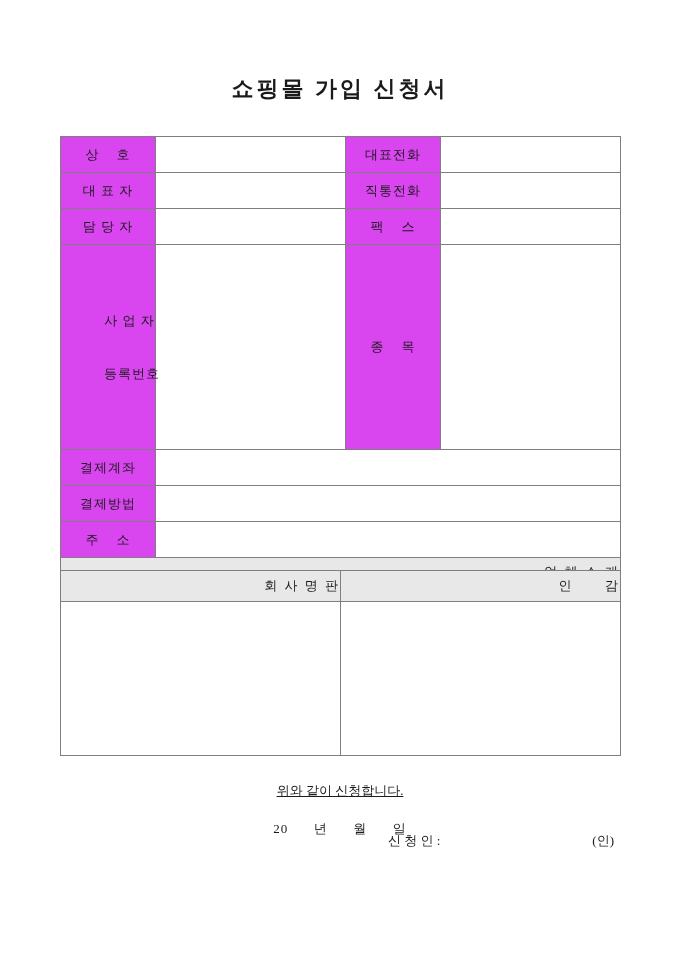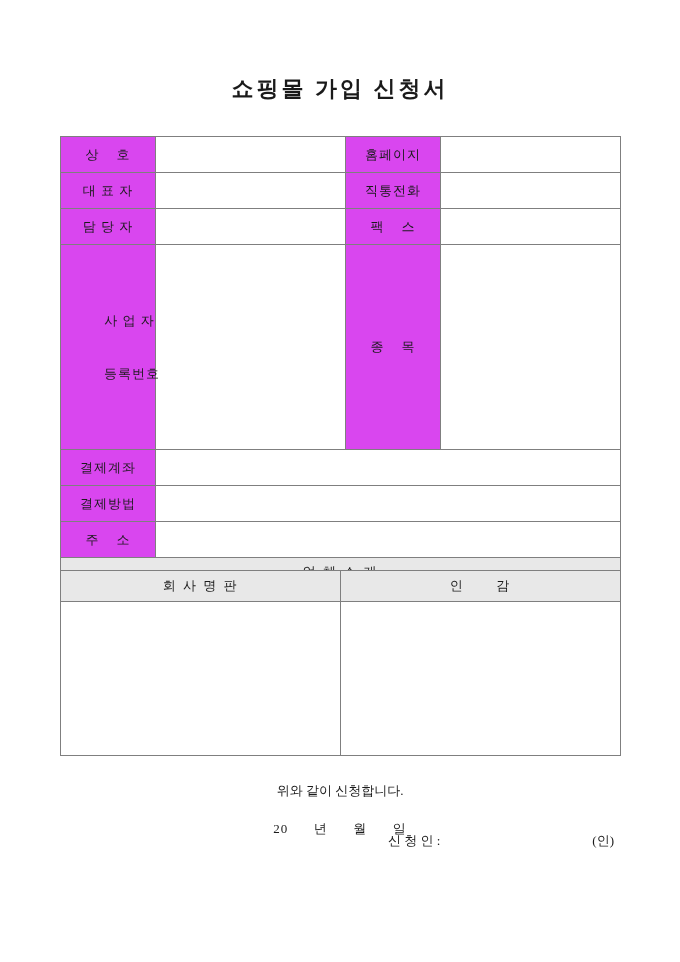--- a/index.html
+++ b/index.html
@@ -22,34 +22,34 @@
 
   .main-table { position: absolute; left: 60px; top: 136px; width: 560px; }
   .seal-table { position: absolute; left: 60px; top: 570px; width: 560px; }
 
   td.label {
     background: #d946ef; text-align: center; white-space: pre;
     letter-spacing: 1px;
   }
   td.value { background: #ffffff; }
   td.section-header {
-    background: #e8e8e8; text-align: center; white-space: pre; letter-spacing: 2px;
+    background: #e8e8e8; text-align: right; white-space: pre; letter-spacing: 2px;
   }
   tr.r36 td { height: 36px; }
   tr.r42 td { height: 42px; }
   tr.r28 td { height: 28px; }
   tr.rbig td { height: 97px; }
   tr.rseal-head td { height: 31px; }
   tr.rseal-body td { height: 154px; }
 
   .label-two-line { line-height: 1.35; padding-left: 43px; }
 
   .statement {
     position: absolute; top: 782px; left: 0; width: 100%;
-    text-align: center; font-size: 13px; white-space: pre;
+    text-align: center; font-size: 13px; white-space: pre; text-decoration: underline;
   }
   .date-line {
     position: absolute; top: 820px; left: 0; width: 100%;
     text-align: center; font-size: 13px; white-space: pre; letter-spacing: 1px;
   }
   .applicant-line {
     position: absolute; top: 832px; left: 388px; width: 226px;
     display: flex; justify-content: space-between; align-items: center;
     font-size: 13px; white-space: pre;
   }
@@ -65,21 +65,21 @@
     <colgroup>
       <col style="width:95px">
         <col style="width:190px">
         <col style="width:95px">
         <col style="width:180px">
     </colgroup>
     <tbody>
       <tr class="r36">
         <td class="label">상    호</td>
         <td class="value"></td>
-        <td class="label">홈페이지</td>
+        <td class="label">대표전화</td>
         <td class="value"></td>
       </tr>
       <tr class="r36">
         <td class="label">대 표 자</td>
         <td class="value"></td>
         <td class="label">직통전화</td>
         <td class="value"></td>
       </tr>
       <tr class="r36">
         <td class="label">담 당 자</td>

